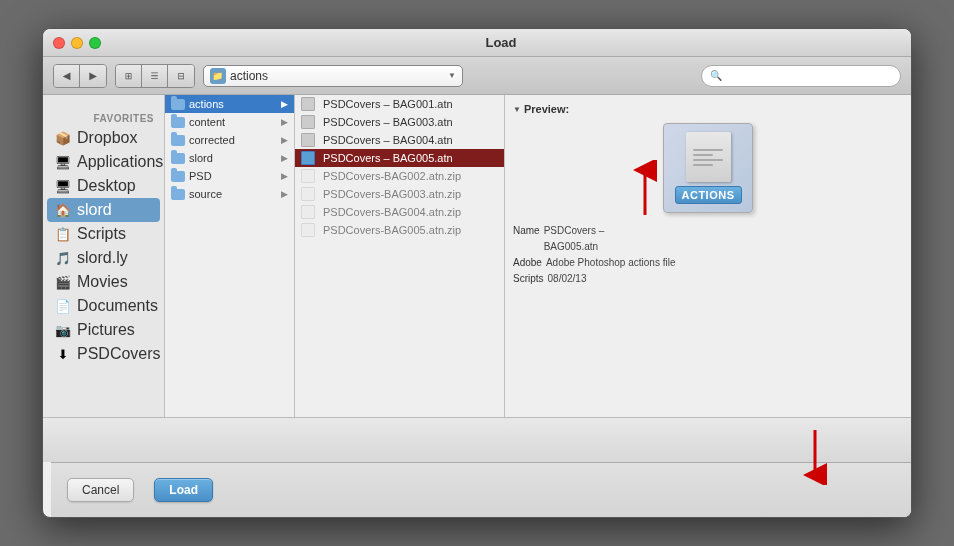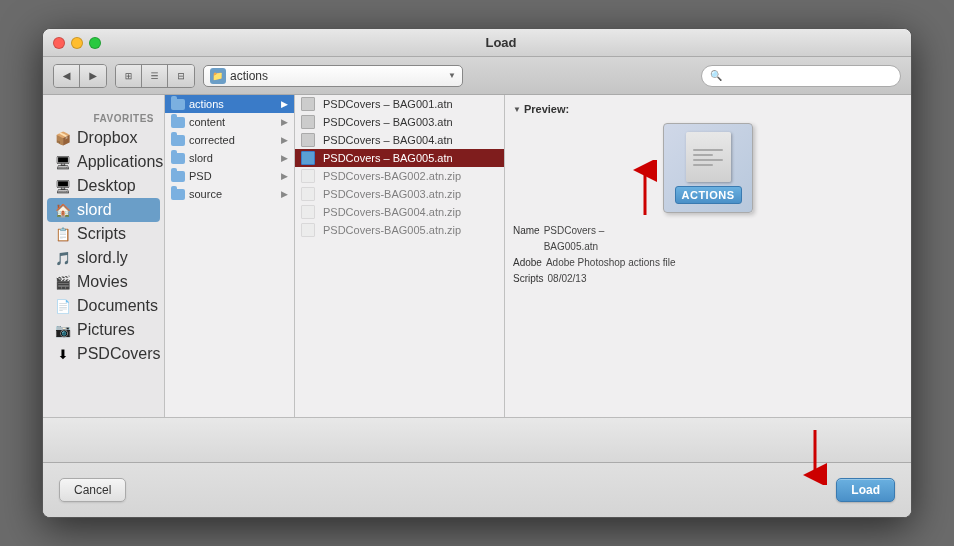--- a/index.html
+++ b/index.html
@@ -390,24 +390,25 @@
     .meta-key { font-weight: 400; white-space: nowrap; }
     .meta-val { color: #444; }
 
     
     .bottom-bar {
       height: 55px;
       background: linear-gradient(to bottom, #e0e0e0, #d5d5d5);
       border-top: 1px solid #aaa;
       display: flex;
       align-items: center;
-      justify-content: space-between;
+      justify-content: flex-start;
       padding: 0 16px;
       gap: 20px;
       flex-shrink: 0;
+      margin-left: 8px;
     }
     .btn-cancel {
       padding: 4px 14px;
       background: linear-gradient(to bottom, #f5f5f5, #e0e0e0);
       border: 1px solid #aaa;
       border-radius: 5px;
       font-size: 12px;
       cursor: pointer;
       color: #333;
       box-shadow: 0 1px 2px rgba(0,0,0,0.1);

